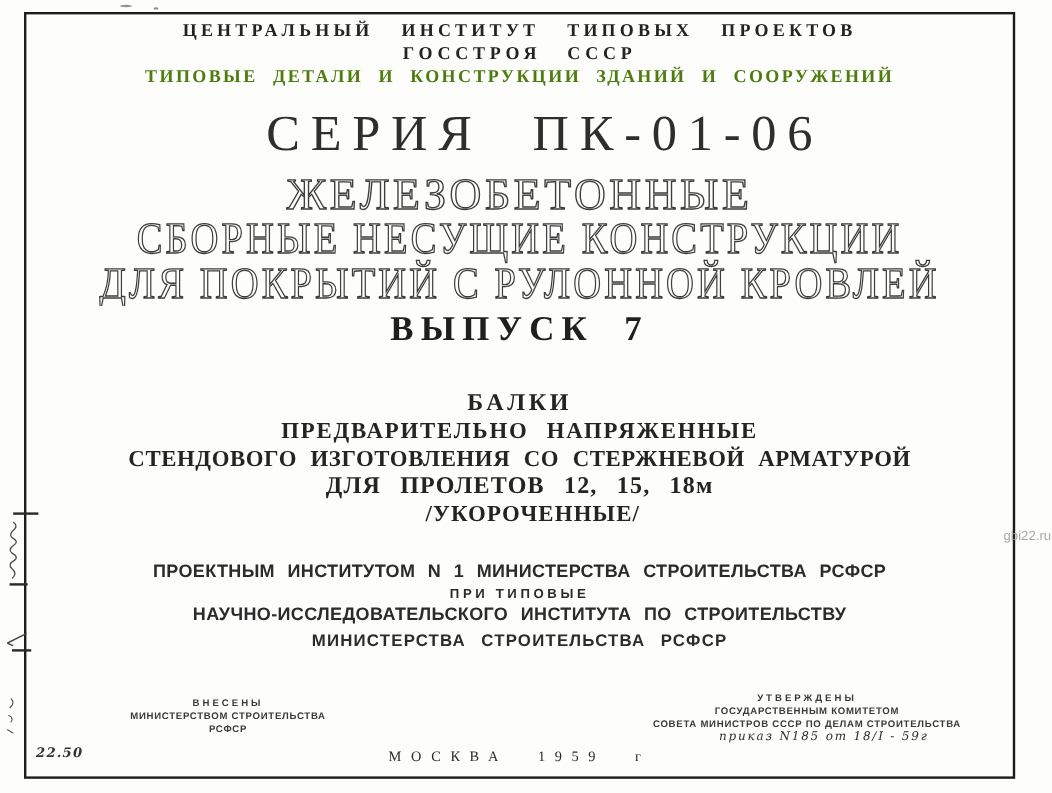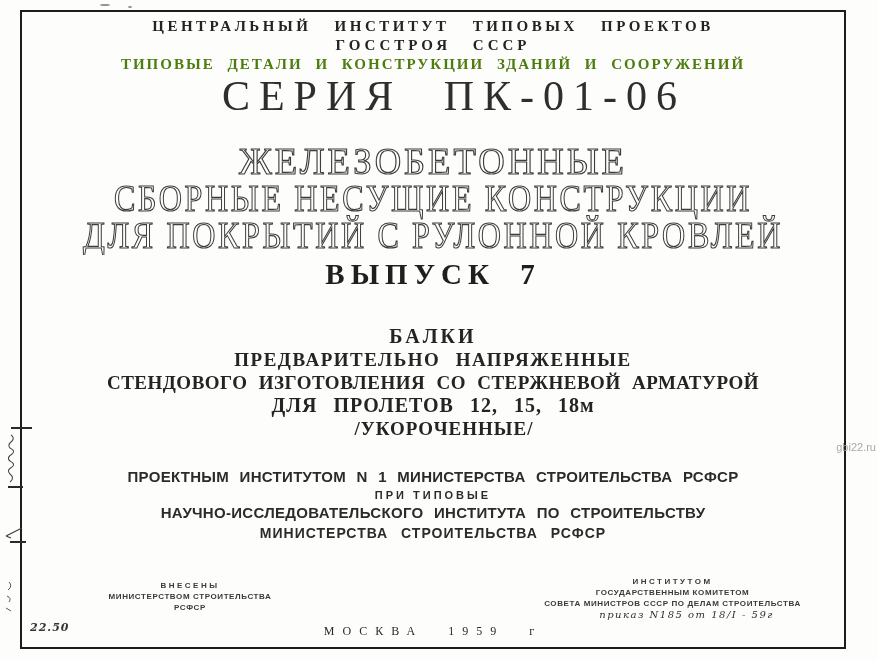--- a/index.html
+++ b/index.html
@@ -76,21 +76,21 @@
 <div class="page">
 
   <div class="frame"></div>
 
   <div class="blk" style="top:18px;">
     <div class="org-l1">ЦЕНТРАЛЬНЫЙ  ИНСТИТУТ  ТИПОВЫХ  ПРОЕКТОВ</div>
     <div class="org-l2">ГОССТРОЯ  СССР</div>
     <div class="org-l3">ТИПОВЫЕ  ДЕТАЛИ  И  КОНСТРУКЦИИ  ЗДАНИЙ  И  СООРУЖЕНИЙ</div>
   </div>
 
-  <div class="blk" style="top:72px;padding-left:42px;">
+  <div class="blk" style="top:88px;padding-left:42px;">
     <span class="series">СЕРИЯ  ПК-01-06</span>
   </div>
 
   <svg class="main-title-svg" width="826" height="112" viewBox="0 0 826 112">
     <g font-family="Liberation Serif, serif" font-size="37" text-anchor="middle" fill="#fdfdfc" stroke="#3d3d3d" stroke-width="1.15" letter-spacing="3">
       <text x="413" y="31" textLength="388" lengthAdjust="spacingAndGlyphs">ЖЕЛЕЗОБЕТОННЫЕ</text>
       <text x="413" y="68" textLength="638" lengthAdjust="spacingAndGlyphs">СБОРНЫЕ  НЕСУЩИЕ  КОНСТРУКЦИИ</text>
       <text x="413" y="105" textLength="700" lengthAdjust="spacingAndGlyphs">ДЛЯ  ПОКРЫТИЙ  С  РУЛОННОЙ  КРОВЛЕЙ</text>
     </g>
   </svg>
@@ -114,21 +114,21 @@
     <div class="d5">МИНИСТЕРСТВА  СТРОИТЕЛЬСТВА  РСФСР</div>
   </div>
 
   <div class="stamp" style="left:70px; top:580px; width:240px;">
     <div class="sp">ВНЕСЕНЫ</div>
     <div>МИНИСТЕРСТВОМ  СТРОИТЕЛЬСТВА</div>
     <div>РСФСР</div>
   </div>
 
   <div class="stamp" style="left:505px; top:576px; width:335px;">
-    <div class="sp">ИНСТИТУТОМ</div>
+    <div class="sp">УТВЕРЖДЕНЫ</div>
     <div>ГОСУДАРСТВЕННЫМ  КОМИТЕТОМ</div>
     <div>СОВЕТА МИНИСТРОВ СССР ПО ДЕЛАМ СТРОИТЕЛЬСТВА</div>
     <div class="handwr" style="text-align:center; padding-left:28px;">приказ N185  от  18/I - 59г</div>
   </div>
 
   <div class="blk" style="top:621px;">
     <span class="footer">МОСКВА  1959 г</span>
   </div>
 
   <div class="tick" style="left:11px; top:427px; width:21px;"></div>

